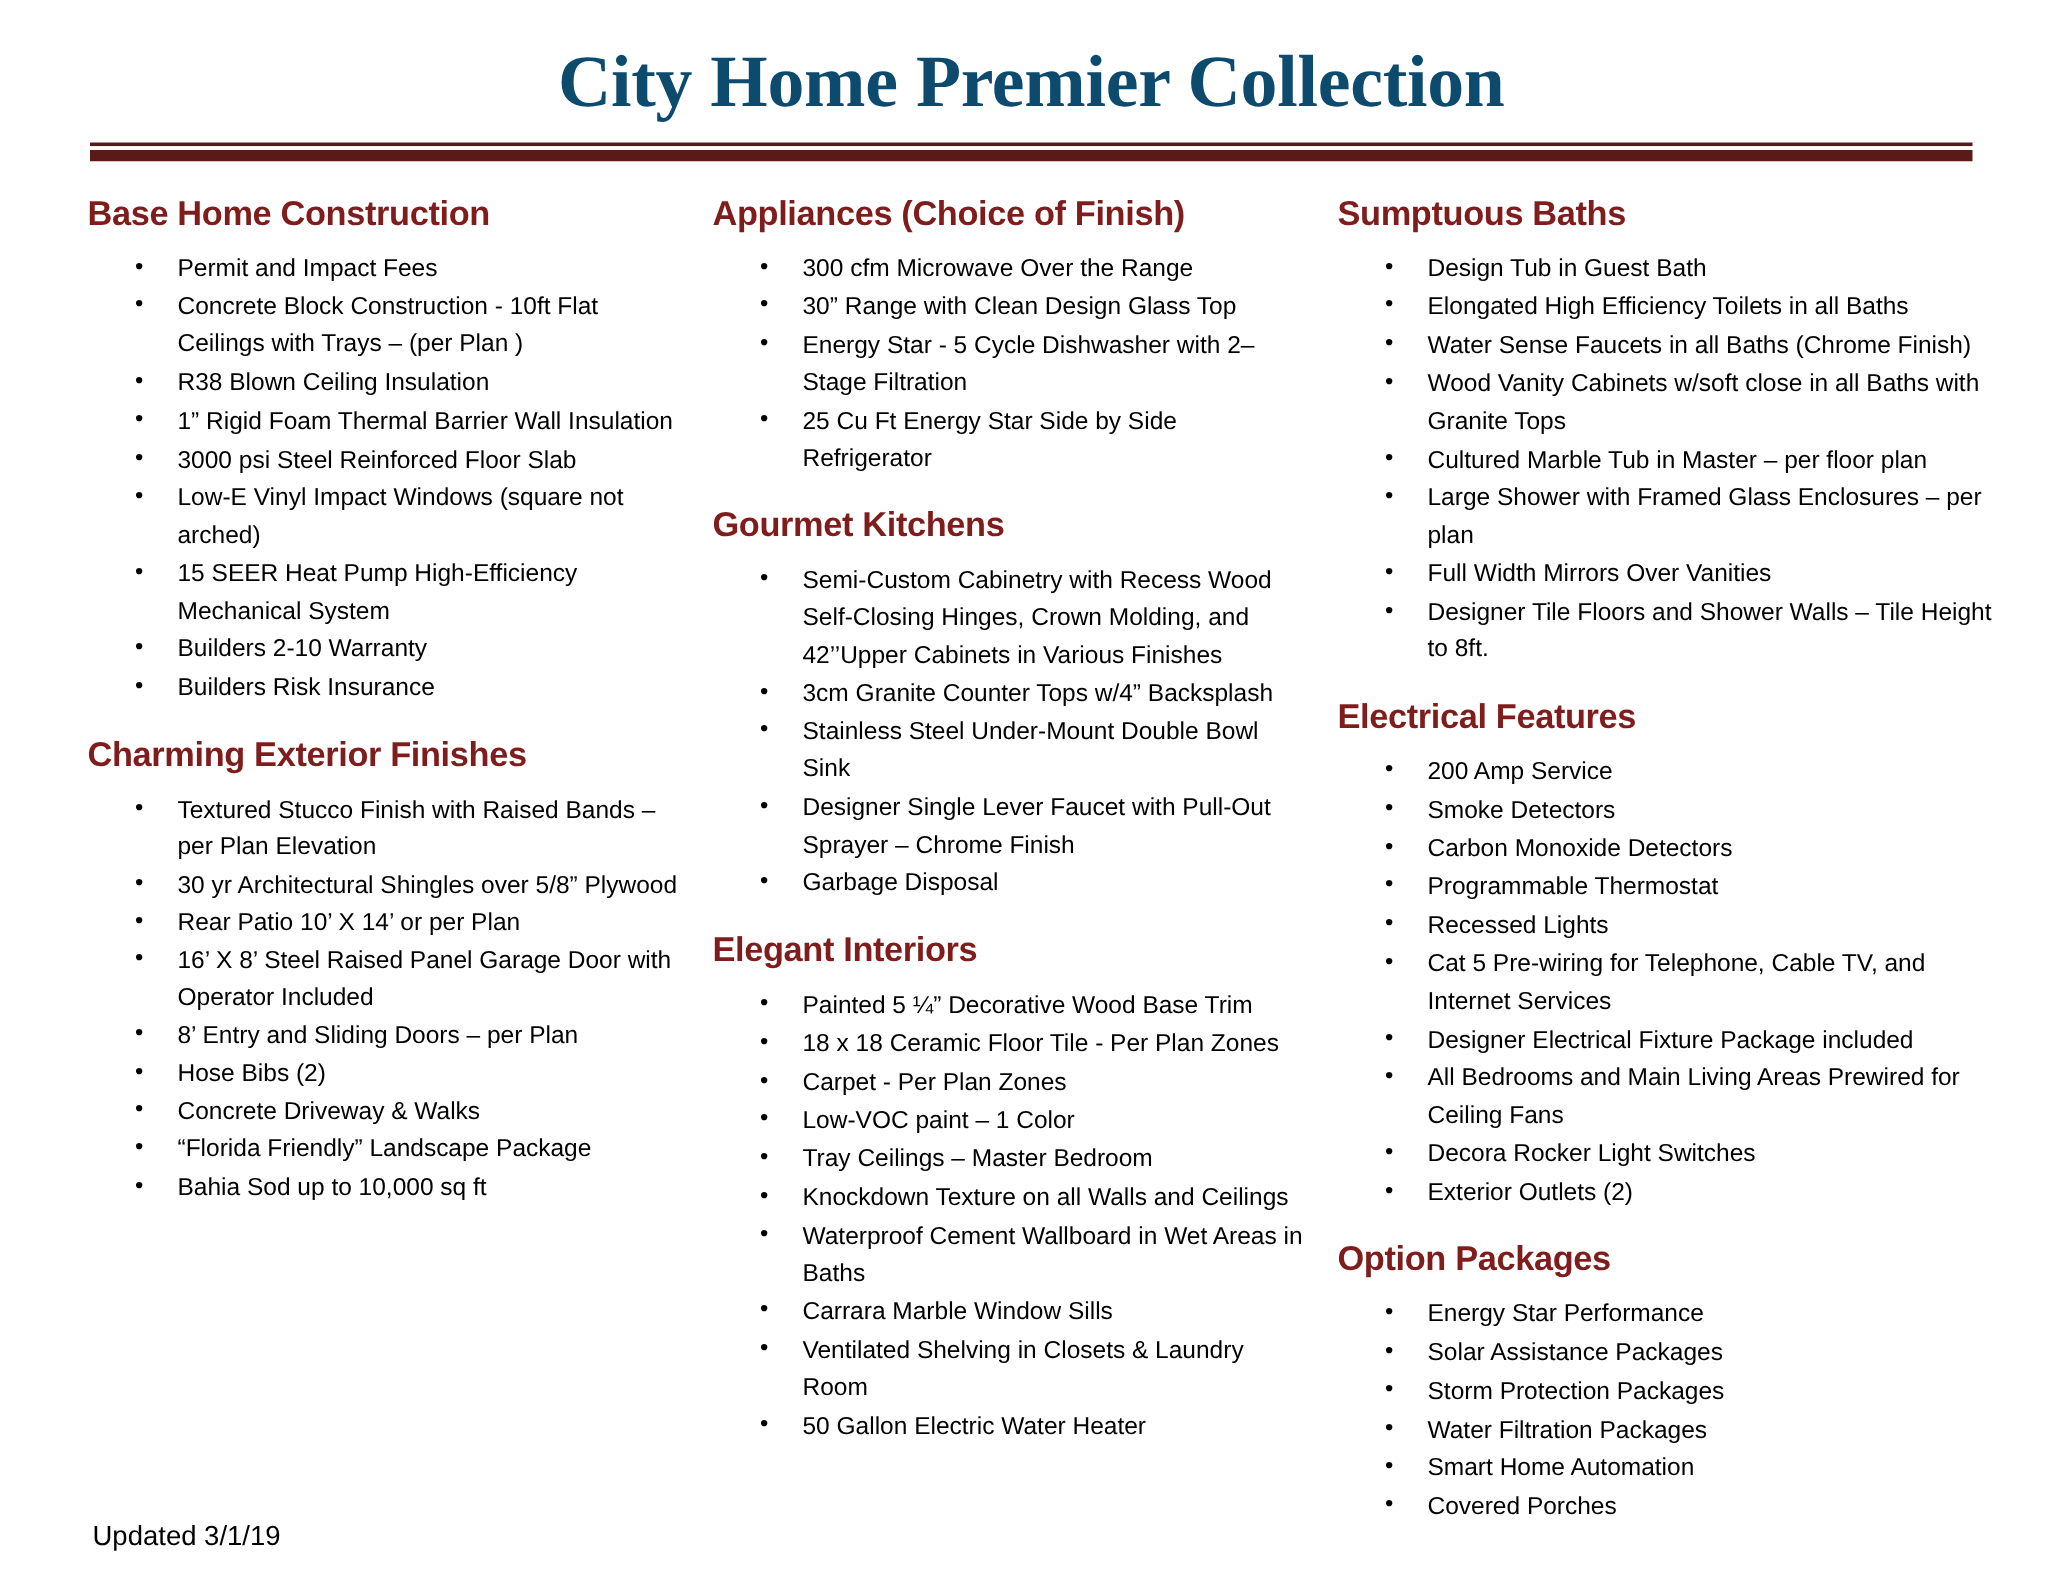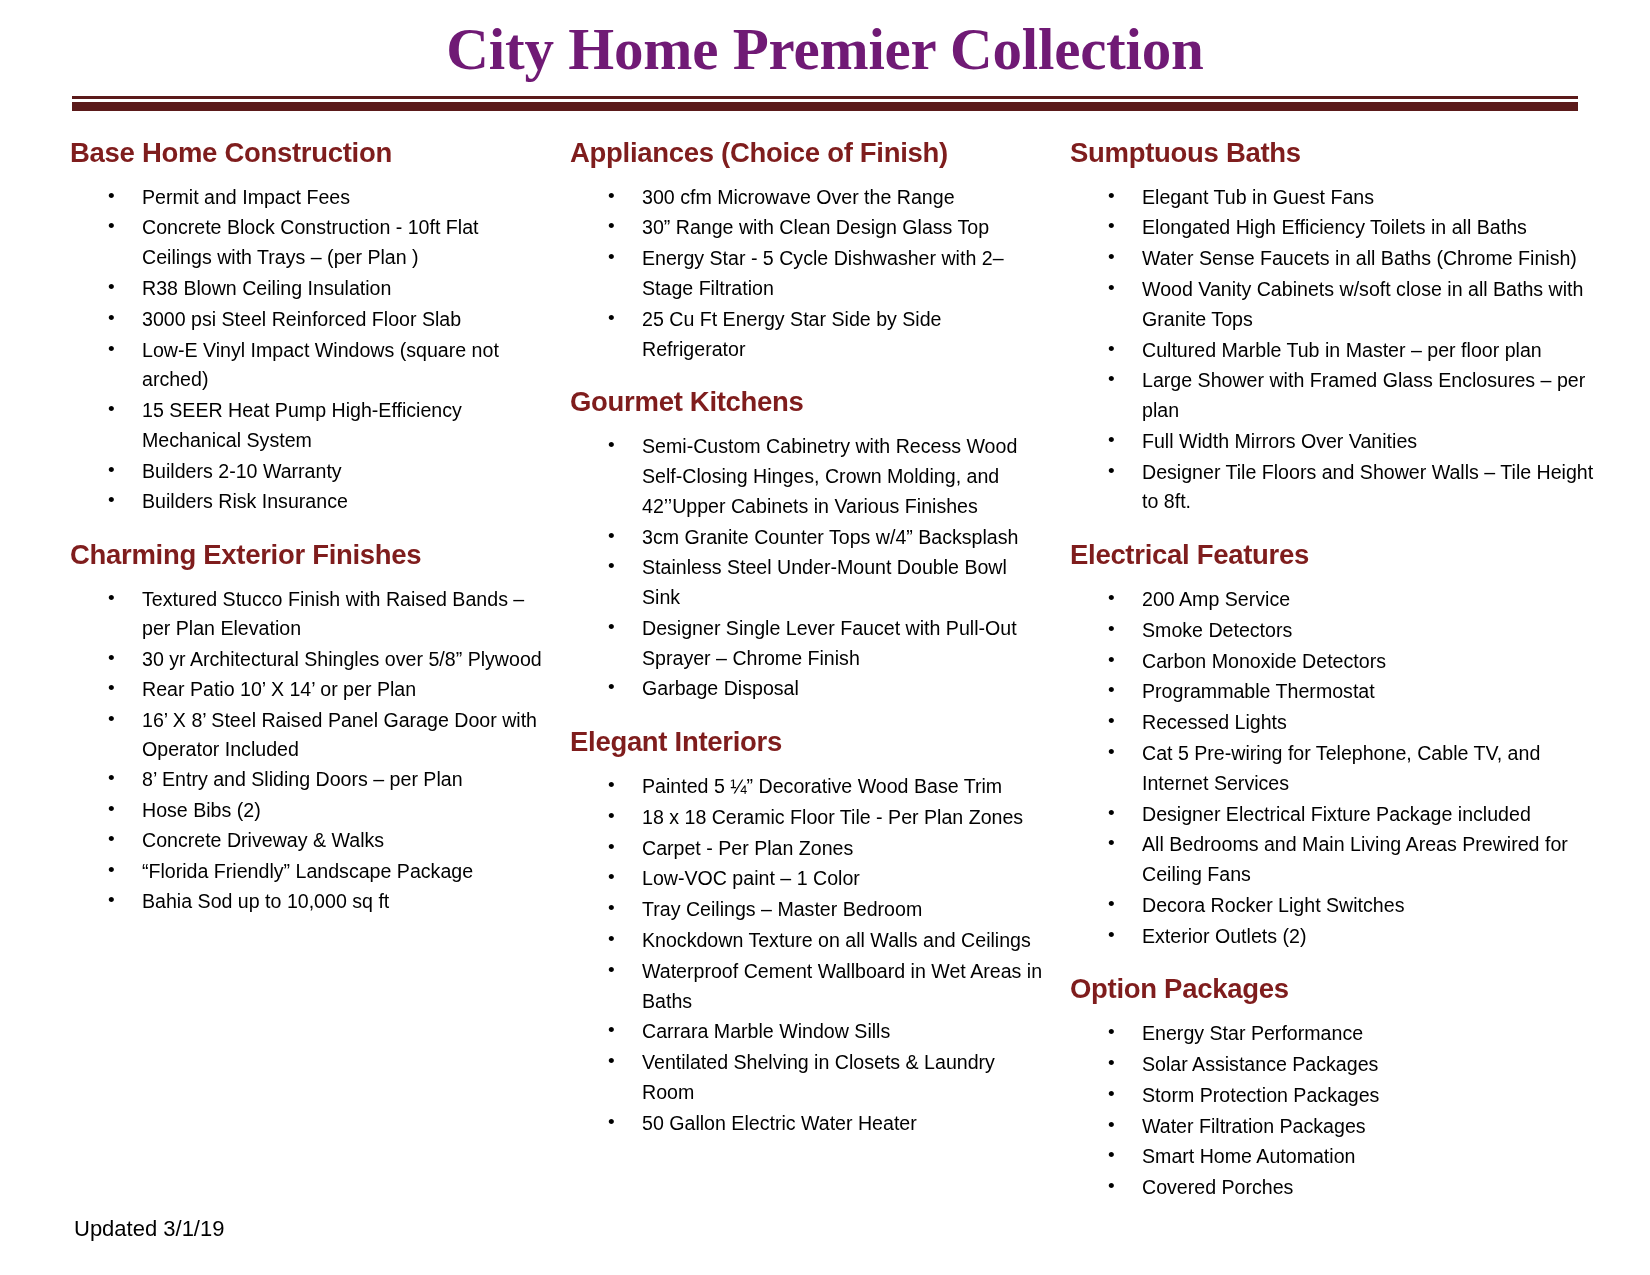--- a/index.html
+++ b/index.html
@@ -27,22 +27,22 @@
   .title-wrap {
     padding-top: 18px;
     text-align: center;
   }
   .doc-title {
     font-family: "Liberation Serif", "DejaVu Serif", serif;
     font-weight: bold;
     font-size: 59px;
     line-height: 1.08;
     letter-spacing: -0.2px;
-    margin: 0;
-    color: #701a75;
+    margin: 16px;
+    color: #0c4a6e;
   }
 
   
   .rule-wrap {
     margin: 14px 72px 0 72px;
   }
   .rule-thin {
     height: 3px;
     background: #5B1A1A;
   }
@@ -135,20 +135,21 @@
   </div>
 
   <div class="columns">
     <div class="col col-1">
         <div class="section">
           <h2 class="section-heading">Base Home Construction</h2>
           <ul class="feature-list">
             <li>Permit and Impact Fees</li>
             <li>Concrete Block Construction - 10ft Flat Ceilings with Trays – (per Plan )</li>
             <li>R38 Blown Ceiling Insulation</li>
+            <li>1” Rigid Foam Thermal Barrier Wall Insulation</li>
             <li>3000 psi Steel Reinforced Floor Slab</li>
             <li>Low-E Vinyl Impact Windows (square not arched)</li>
             <li>15 SEER Heat Pump High-Efficiency Mechanical System</li>
             <li>Builders 2-10 Warranty</li>
             <li>Builders Risk Insurance</li>
           </ul>
         </div>
         <div class="section section-exterior">
           <h2 class="section-heading">Charming Exterior Finishes</h2>
           <ul class="feature-list">
@@ -197,21 +198,21 @@
             <li>Carrara Marble Window Sills</li>
             <li>Ventilated Shelving in Closets &amp; Laundry Room</li>
             <li>50 Gallon Electric Water Heater</li>
           </ul>
         </div>
       </div>
     <div class="col col-3">
         <div class="section">
           <h2 class="section-heading">Sumptuous Baths</h2>
           <ul class="feature-list">
-            <li>Elegant Tub in Guest Fans</li>
+            <li>Design Tub in Guest Bath</li>
             <li>Elongated High Efficiency Toilets in all Baths</li>
             <li>Water Sense Faucets in all Baths (Chrome Finish)</li>
             <li>Wood Vanity Cabinets w/soft close in all Baths with Granite Tops</li>
             <li>Cultured Marble Tub in Master – per floor plan</li>
             <li>Large Shower with Framed Glass Enclosures – per plan</li>
             <li>Full Width Mirrors Over Vanities</li>
             <li>Designer Tile Floors and Shower Walls – Tile Height to 8ft.</li>
           </ul>
         </div>
         <div class="section">

